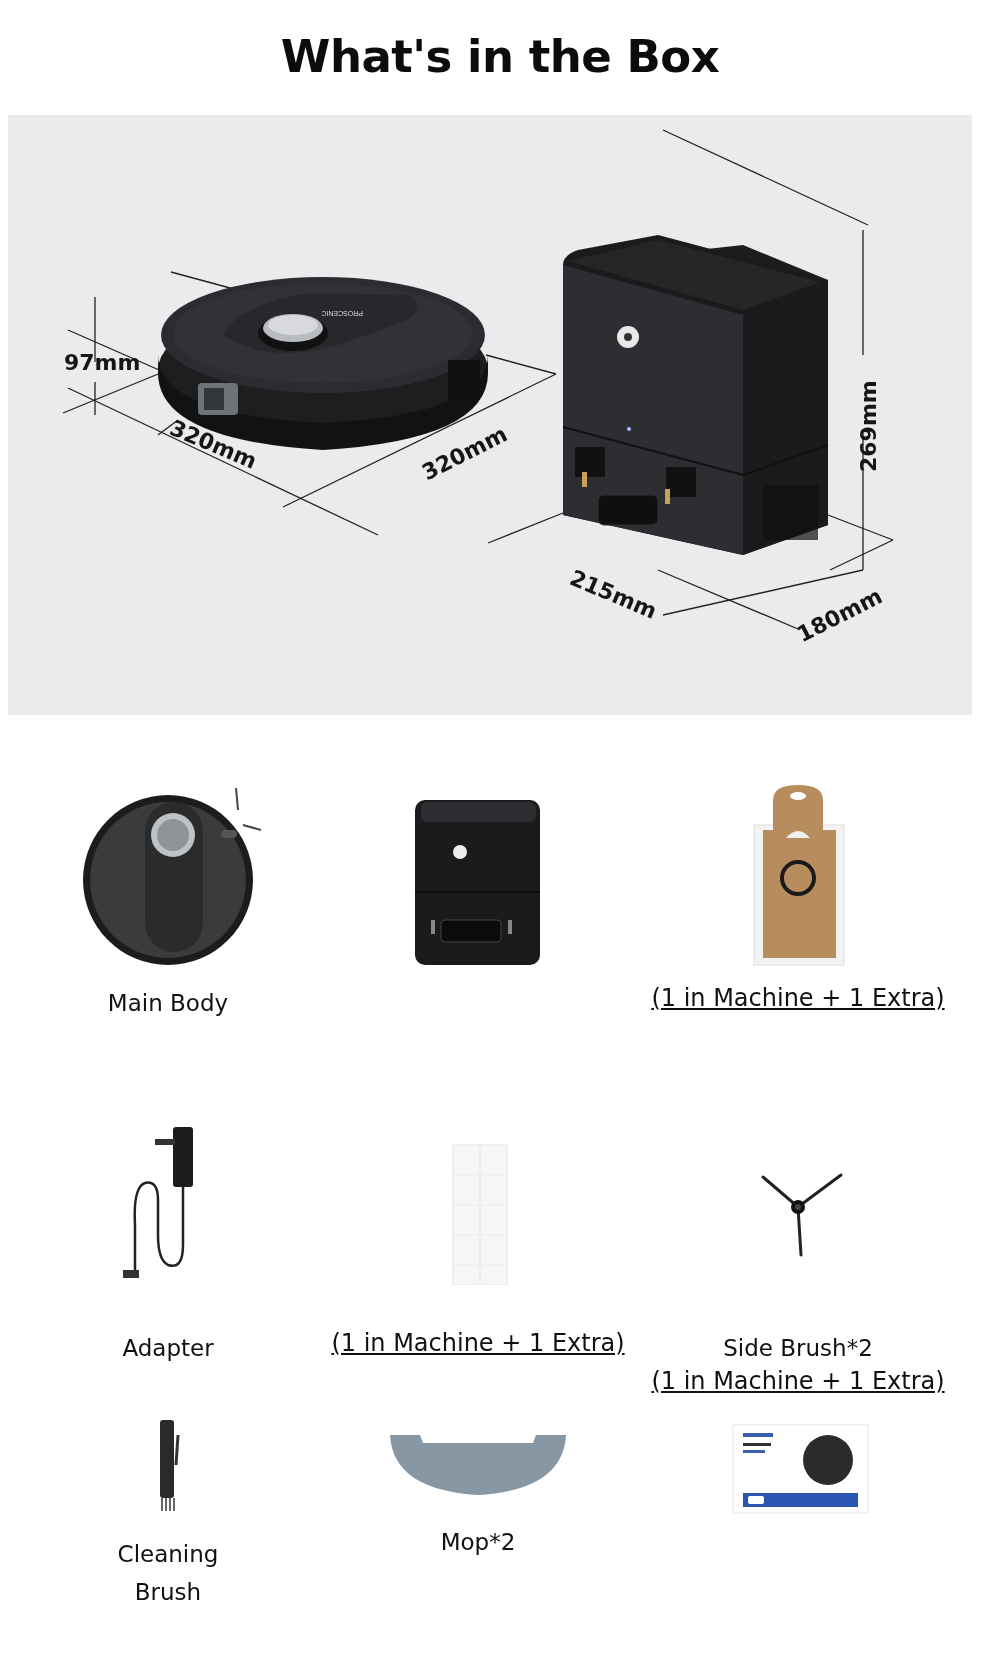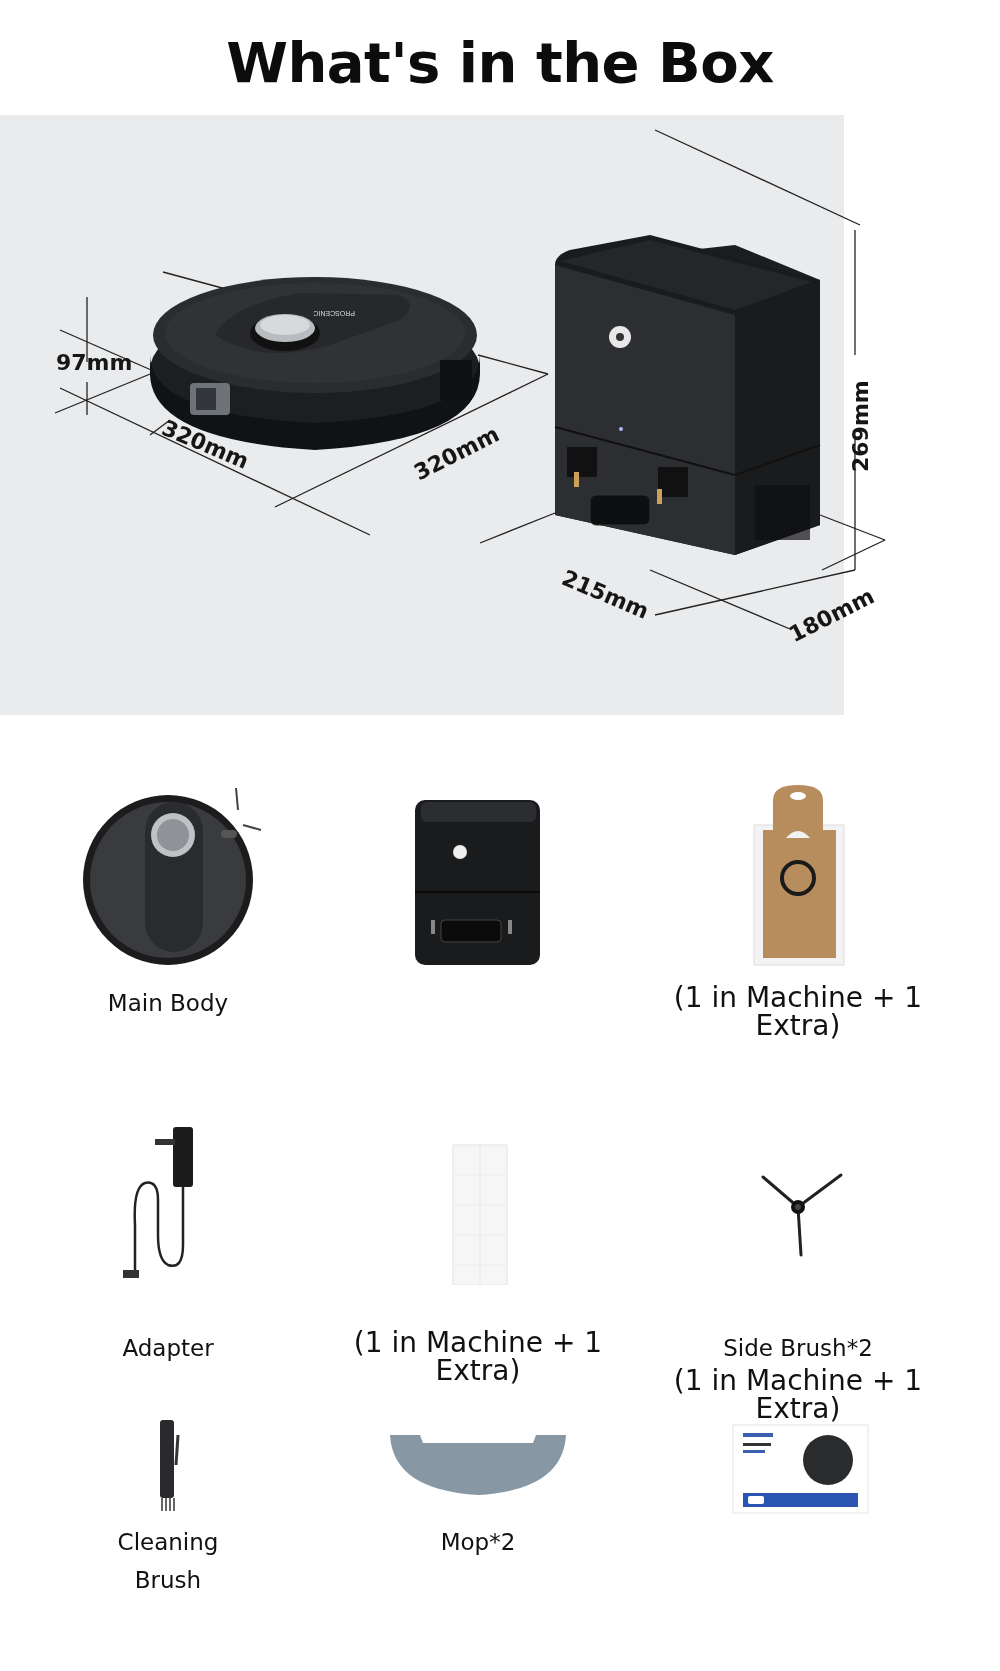--- a/index.html
+++ b/index.html
@@ -1,25 +1,25 @@
 <!DOCTYPE html>
 <html><head>
 <meta charset="utf-8">
 <style>
   * { box-sizing: border-box; margin: 0; padding: 0; }
   html, body { width: 1000px; height: 1671px; background: #ffffff; overflow: hidden; }
   body { font-family: "DejaVu Sans", "Liberation Sans", sans-serif; color: #111; position: relative; }
 
   .title {
     position: absolute; left: 0; top: 30px; width: 1000px; text-align: center;
-    font-size: 56px; font-weight: bold; letter-spacing: -0.5px; color: #0c0c0c;
+    font-size: 45px; font-weight: bold; letter-spacing: -0.5px; color: #0c0c0c;
   }
 
   .dims-panel {
-    position: absolute; left: 0; top: 115px; width: 844px; height: 600px;
+    position: absolute; left: 8px; top: 115px; width: 964px; height: 600px;
     background: #eaebed;
   }
   .dims-panel svg { position: absolute; left: 0; top: 0; }
   .dim-label {
     position: absolute; font-size: 22px; font-weight: bold; color: #161616;
     white-space: nowrap; transform-origin: left top;
   }
 
   .grid {
     position: absolute; left: 0; top: 780px; width: 1000px;
@@ -27,21 +27,21 @@
   .cell {
     position: absolute; width: 320px; text-align: center;
   }
   .cell .img {
     position: relative; margin: 0 auto; height: 190px;
   }
   .cell .name {
     font-size: 23px; line-height: 38px; color: #111; font-weight: normal;
   }
   .cell .sub {
-    font-size: 28px; line-height: 28px; color: #111;
+    font-size: 24px; line-height: 28px; color: #111; text-decoration: underline;
   }
 </style>
 </head>
 <body>
 
 <div class="title">What's in the Box</div>
 
 <div class="dims-panel">
   <svg width="1000" height="600" viewBox="0 0 1000 600">
 
@@ -216,21 +216,21 @@
         <line x1="30" y1="20" x2="28" y2="50" stroke="#333" stroke-width="3"></line>
         <g stroke="#333" stroke-width="1.5">
           <line x1="14" y1="83" x2="14" y2="96"></line>
             <line x1="18" y1="83" x2="18" y2="96"></line>
           <line x1="22" y1="83" x2="22" y2="96"></line>
             <line x1="26" y1="83" x2="26" y2="96"></line>
         </g>
       </svg>
     </div>
     <div style="height:8px;"></div>
-    <div class="name" style="width:170px; margin:0 auto;text-align:center;">Cleaning Brush</div>
+    <div class="name" style="width:170px; margin:12px auto;text-align:center;">Cleaning Brush</div>
     <div class="sub"></div>
   </div>
 
   <div class="cell" style="left:318px; top:635px;">
     <div class="img" style="width:180px; height:100px;">
       <svg width="180" height="100" viewBox="0 0 180 100">
         <path d="M2 20 L32 20 L35 28 L145 28 L148 20 L178 20 Q175 75 90 80 Q5 75 2 20 Z" fill="#8797a4"></path>
       </svg>
     </div>
     <div style="height:8px;"></div>

